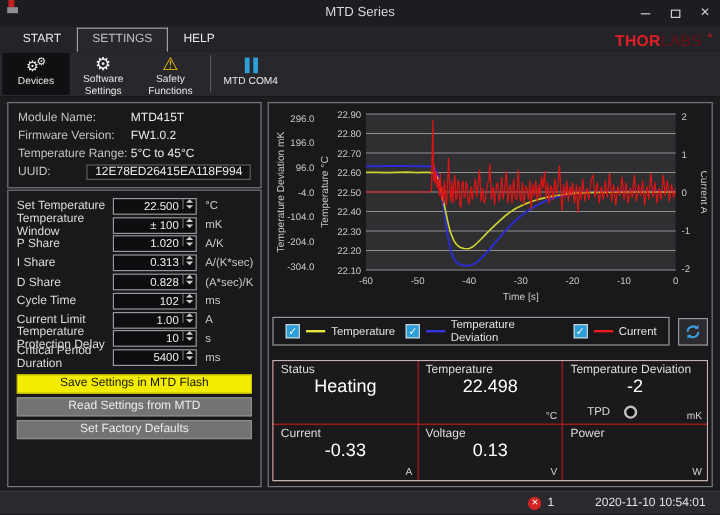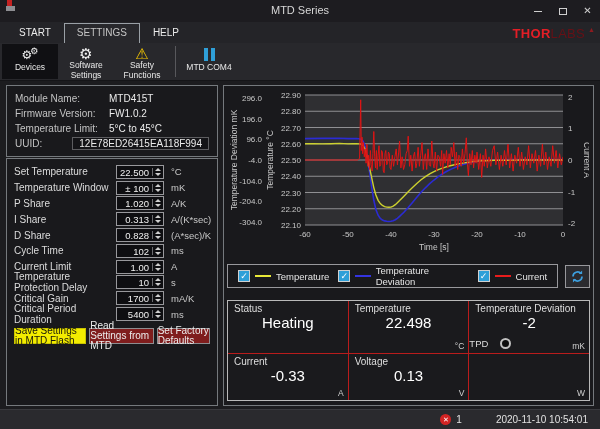--- a/index.html
+++ b/index.html
@@ -46,50 +46,50 @@
   .lcol{width:212px;display:flex;flex-direction:column;gap:1px;flex:0 0 auto}
   .module-panel{padding:5px 8px;flex:0 0 auto}
   .mrow{display:flex;font-size:10px;height:15px;align-items:center;color:#c3c3c3}
   .mrow .ml{width:94px}
   .mrow .mv{color:#ebebeb}
   .mv.boxed{border:1px solid #5d5d60;padding:0 6px;background:#141417}
 
   .settings-panel{flex:1;padding:5px 7px 4px;display:flex;flex-direction:column}
   .srow{display:flex;align-items:center;height:15.8px;font-size:10px;color:#dcdcdc}
   .srow .sl{flex:1}
-  .spin{width:48px;height:14px;border:1px solid #98989c;background:#0e0e11;display:flex;align-items:center;flex:0 0 auto}
+  .spin{width:70px;height:14px;border:1px solid #98989c;background:#0e0e11;display:flex;align-items:flex-start;flex:0 0 auto}
   .spin .sv{flex:1;text-align:right;padding:1px 3px 0 0;font-size:9.5px;color:#f0f0f0}
   .spin .arrows{width:11px;border-left:1px solid #6a6a6e;display:flex;flex-direction:column;align-items:center;justify-content:center;gap:2px}
   .tri-up{width:0;height:0;border-left:3px solid transparent;border-right:3px solid transparent;border-bottom:3px solid #cfcfcf}
   .tri-dn{width:0;height:0;border-left:3px solid transparent;border-right:3px solid transparent;border-top:3px solid #cfcfcf}
   .sunit{width:46px;padding-left:7px;color:#c9c9c9;font-size:9.5px}
 
-  .btns{margin-top:6px;display:flex;flex-direction:row;gap:3px}
-  .btn{height:16px;border:1px solid #8d8d90;background:#7f1d1d;color:#ececec;font-size:10px;display:flex;align-items:center;justify-content:center;line-height:1}
+  .btns{margin-top:6px;display:flex;flex-direction:column;gap:3px}
+  .btn{height:16px;border:1px solid #8d8d90;background:#737373;color:#ececec;font-size:10px;display:flex;align-items:center;justify-content:center;line-height:1}
   .btn.yellow{background:#f3ec00;border-color:#c9c400;color:#17170a}
   .btn-row{display:flex;gap:4px}
   .btn-row .btn{flex:1}
 
   .rcol{flex:1;padding:3px 3px 4px;display:flex;flex-direction:column;min-width:0}
   #chart{flex:0 0 auto;display:block;margin:0 auto}
   svg text{font-family:"Liberation Sans","DejaVu Sans",sans-serif}
   .legend-row{display:flex;align-items:center;justify-content:center;gap:7px;margin:3px 0 6px}
   .legend-box{border:1px solid #98989c;display:flex;align-items:center;gap:9px;padding:4px 10px;height:24px}
   .litem{display:flex;align-items:center;gap:5px}
   .cbx{width:12px;height:12px;background:#2f9fd8;border:1px solid #d0d0d0;color:#fff;font-size:9px;display:flex;align-items:center;justify-content:center;line-height:1}
   .ldash{width:16px;height:2px}
   .llabel{font-size:9.5px;color:#e4e4e4}
   .refresh-btn{width:25px;height:23px;border:1px solid #98989c;background:#2b2b2f;display:flex;align-items:center;justify-content:center}
 
   .tiles{margin-top:auto;display:grid;grid-template-columns:1fr 1fr 1fr;grid-template-rows:52px 46px;border:1px solid #b9b9b9;background:#b91c1c;gap:1px}
   .tile{background:#1a1a1d;position:relative;padding:2px 6px;overflow:hidden}
   .tlabel{font-size:10px;color:#dedede;white-space:nowrap}
   .tvalue{font-size:15px;font-weight:normal;text-align:center;color:#fff;line-height:1.05;margin-top:1px}
   .tunit{position:absolute;right:4px;bottom:2px;font-size:8.5px;color:#d0d0d0}
-  .tpd{position:absolute;left:0;bottom:4px;display:flex;align-items:center;gap:12px;font-size:9.5px;color:#ddd}
+  .tpd{position:absolute;left:20px;bottom:4px;display:flex;align-items:center;gap:12px;font-size:9.5px;color:#ddd}
   .tpd-lamp{width:11px;height:11px;border-radius:50%;border:2px solid #c0c0c0;background:#0c0c0c}
 
   
   .statusbar{height:20px;background:#2a2a2e;border-top:1px solid #3a3a3e;display:flex;align-items:center;justify-content:flex-end;padding:0 12px;font-size:10px;color:#e2e2e2;flex:0 0 auto}
   .err-icon{width:11px;height:11px;border-radius:50%;background:#d22424;color:#fff;font-size:7px;font-weight:bold;display:flex;align-items:center;justify-content:center;line-height:1}
   .err-count{margin:0 34px 0 5px}
 </style>
 </head>
 <body>
 
@@ -164,21 +164,21 @@
       <div class="panel module-panel" id="module-panel">
           <div class="mrow">
             <span class="ml">Module Name:</span>
             <span class="mv">MTD415T</span>
           </div>
           <div class="mrow">
             <span class="ml">Firmware Version:</span>
             <span class="mv">FW1.0.2</span>
           </div>
           <div class="mrow">
-            <span class="ml">Temperature Limit:</span>
+            <span class="ml">Temperature Range:</span>
             <span class="mv">5°C to 45°C</span>
           </div>
           <div class="mrow">
             <span class="ml">UUID:</span>
             <span class="mv boxed">12E78ED26415EA118F994</span>
           </div>
         </div>
       <div class="panel settings-panel">
         <div id="settings-rows">
             <div class="srow">
@@ -261,31 +261,20 @@
             <div class="srow">
               <span class="sl">Temperature Protection Delay</span>
               <span class="spin">
                 <span class="sv">10</span>
                 <span class="arrows">
                   <span class="tri-up"></span>
                   <span class="tri-dn"></span>
                 </span>
               </span>
               <span class="sunit">s</span>
-            </div>
-            <div class="srow">
-              <span class="sl">Critical Gain</span>
-              <span class="spin">
-                <span class="sv">1700</span>
-                <span class="arrows">
-                  <span class="tri-up"></span>
-                  <span class="tri-dn"></span>
-                </span>
-              </span>
-              <span class="sunit">mA/K</span>
             </div>
             <div class="srow">
               <span class="sl">Critical Period Duration</span>
               <span class="spin">
                 <span class="sv">5400</span>
                 <span class="arrows">
                   <span class="tri-up"></span>
                   <span class="tri-dn"></span>
                 </span>
               </span>
@@ -403,20 +392,21 @@
             <div class="tlabel">Current</div>
             <div class="tvalue">-0.33</div>
             <span class="tunit">A</span>
           </div>
           <div class="tile">
             <div class="tlabel">Voltage</div>
             <div class="tvalue">0.13</div>
             <span class="tunit">V</span>
           </div>
           <div class="tile">
+            <div class="tlabel">Power</div>
             <span class="tunit">W</span>
           </div>
         </div>
     </div>
   </div>
 
   <div class="statusbar">
     <span class="err-icon">✕</span>
     <span class="err-count">1</span>
     <span>2020-11-10 10:54:01</span>

